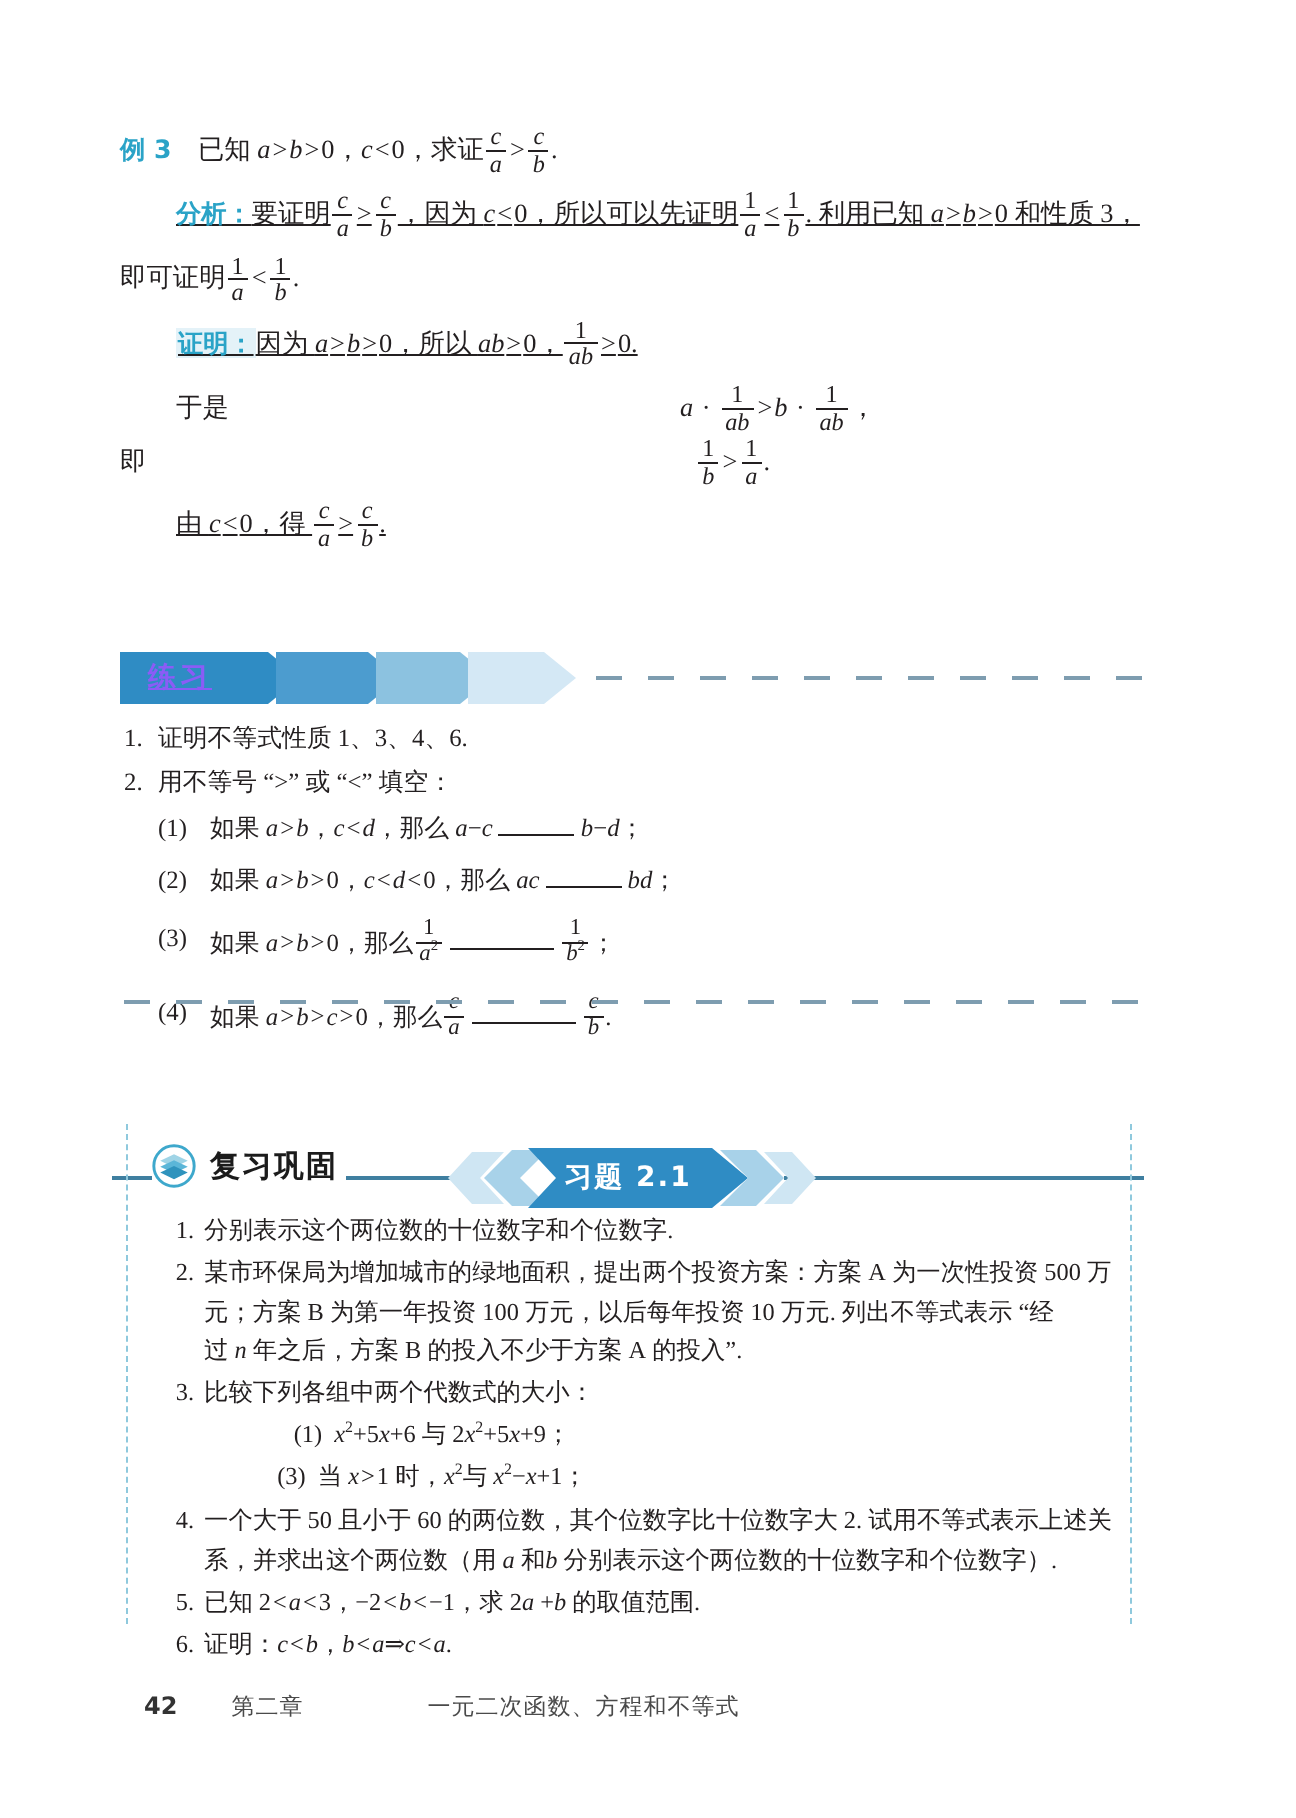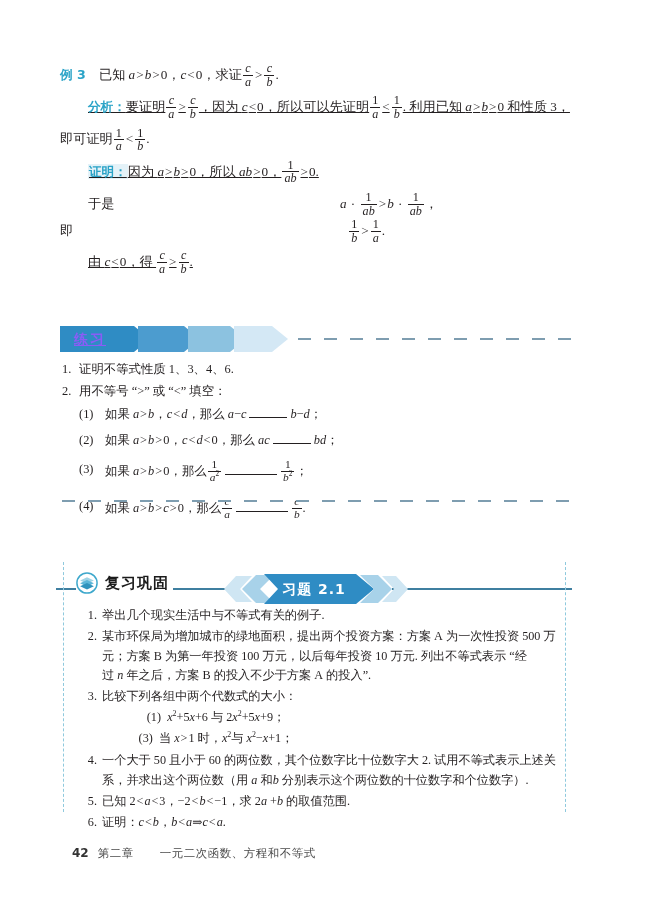--- a/index.html
+++ b/index.html
@@ -245,21 +245,21 @@
 
   
   .footer {
     position: absolute;
     left: 72px;
     bottom: 48px;
     font-size: 11.5px;
     color: #4a4a4a;
     display: flex;
     align-items: baseline;
-    gap: 9px;
+    gap: 27px;
     font-family: "DejaVu Sans", "Liberation Sans", sans-serif;
   }
   .footer .pgnum { font-weight: bold; color: #333; font-size: 12px; }
   .footer .chap { letter-spacing: 0.5px; }
   .footer .sep { display: inline-block; width: 8px; }
 </style>
 </head>
 <body>
 
 <div class="page">
@@ -372,21 +372,21 @@
       <path d="M4.5 12.4 L12 8.8 L19.5 12.4 L12 16.0 Z" fill="#5bb6d8"></path>
       <path d="M4.5 15.6 L12 12.0 L19.5 15.6 L12 19.2 Z" fill="#2f93bd"></path>
     </svg>
     <span class="fuxi-text">复习巩固</span>
   </div>
 
   <div class="xiti-items">
 
     <div class="xi-row">
       <span class="xi-num">1.</span>
-      <span class="xi-txt">举出几个现实生活中与不等式有关的例子.</span>
+      <span class="xi-txt">分别表示这个两位数的十位数字和个位数字.</span>
     </div>
 
     <div class="xi-row">
       <span class="xi-num">2.</span>
       <span class="xi-txt">某市环保局为增加城市的绿地面积，提出两个投资方案：方案&nbsp;A&nbsp;为一次性投资 500 万元；方案&nbsp;B&nbsp;为第一年投资 100 万元，以后每年投资 10 万元. 列出不等式表示 “经过&nbsp;<span class="it">n</span>&nbsp;年之后，方案&nbsp;B&nbsp;的投入不少于方案&nbsp;A&nbsp;的投入”.</span>
     </div>
 
     <div class="xi-row">
       <span class="xi-num">3.</span>
       <span class="xi-txt">比较下列各组中两个代数式的大小：</span>

